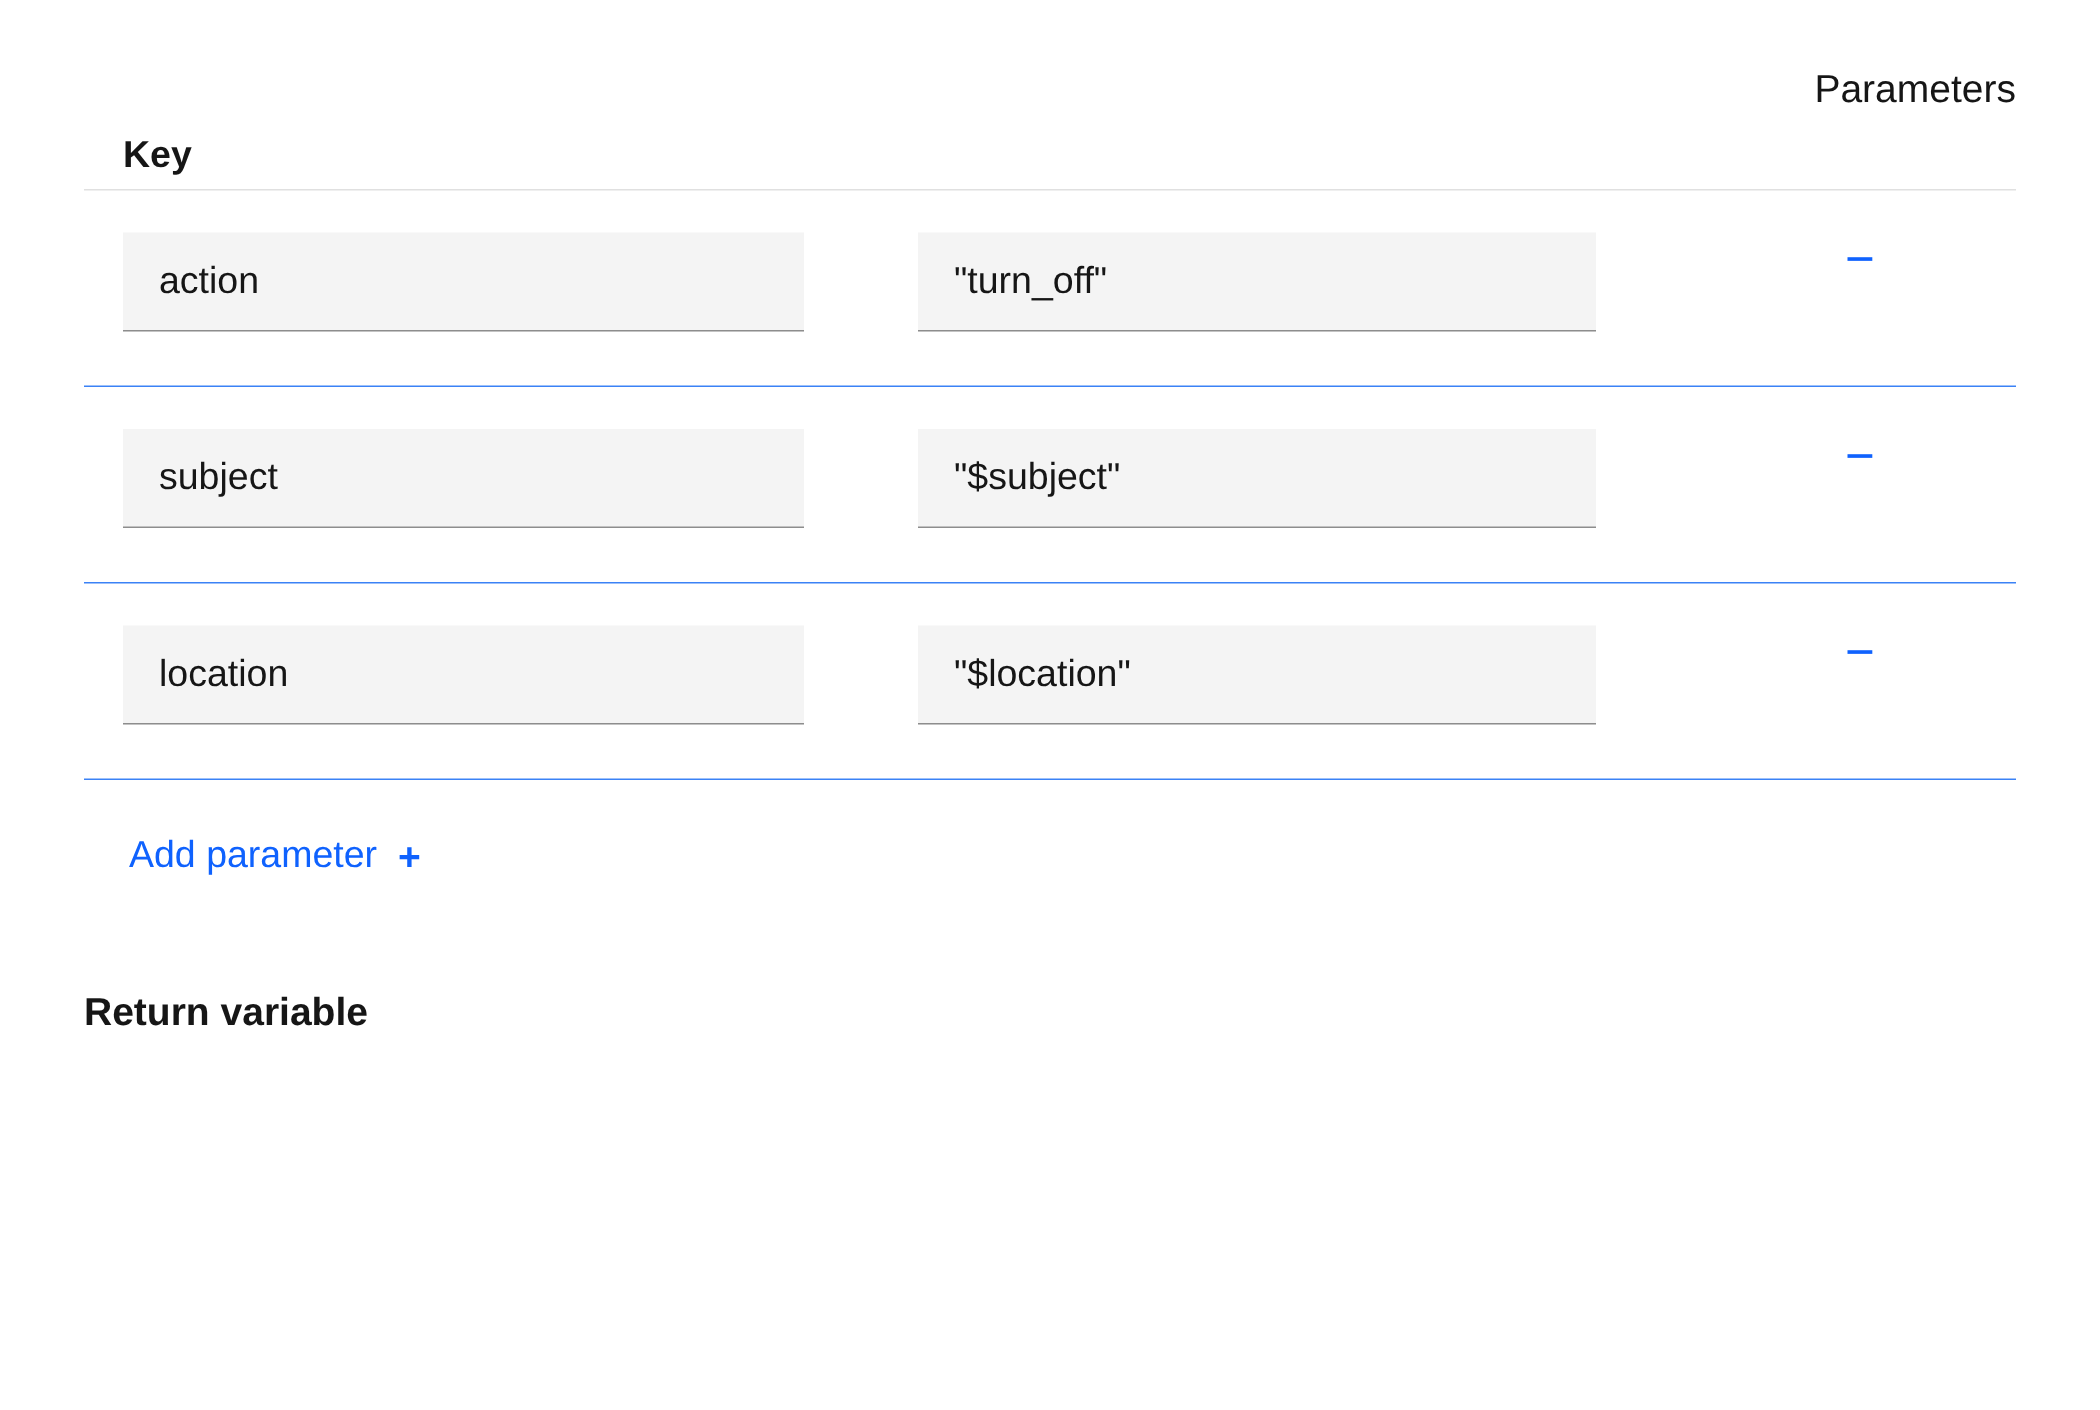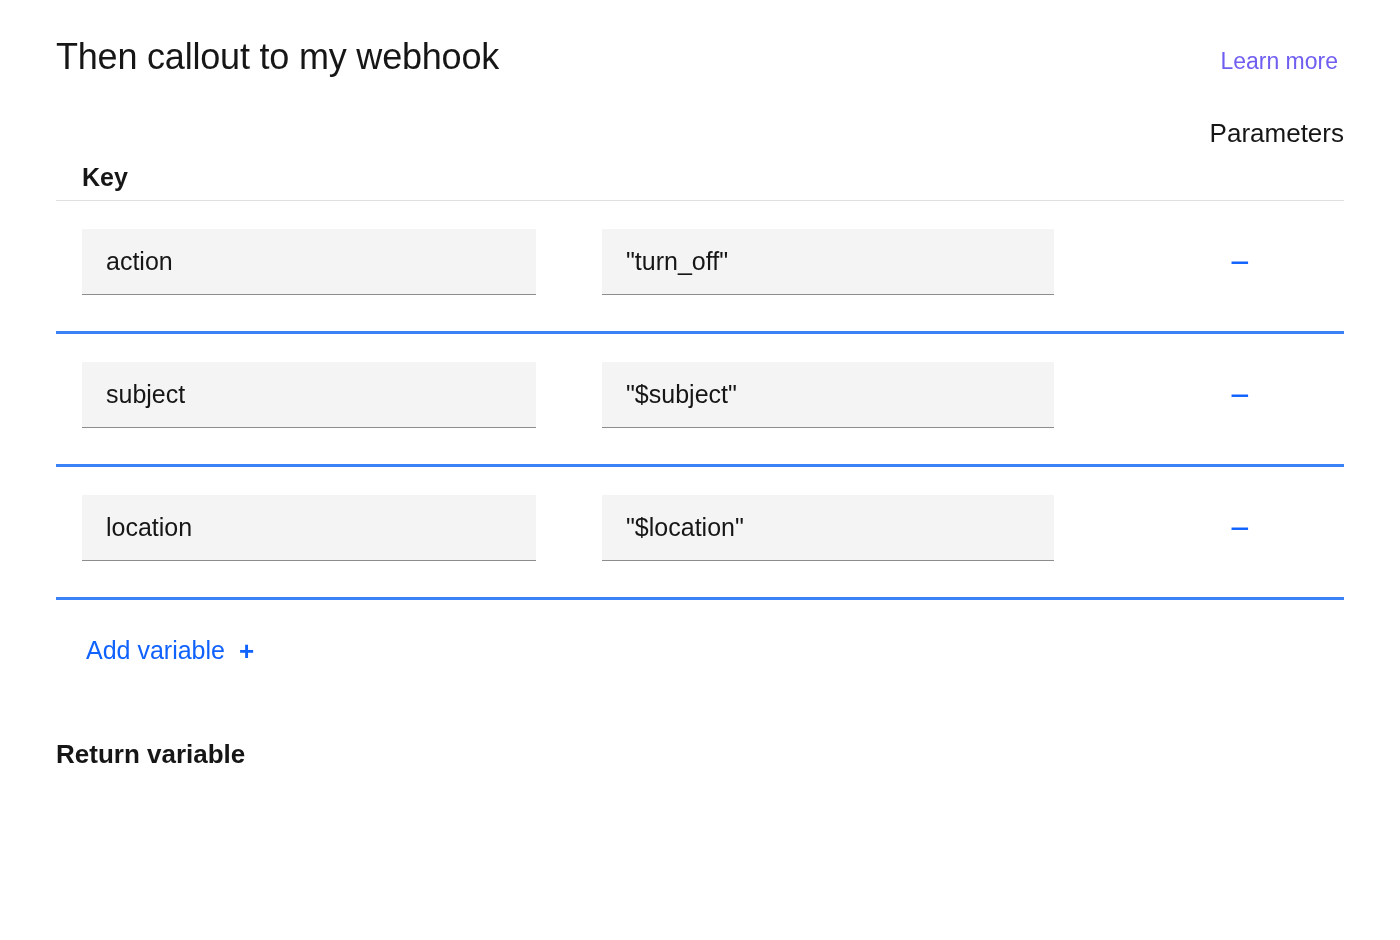--- a/index.html
+++ b/index.html
@@ -44,24 +44,23 @@
   }
   .header-row {
     display: flex;
     padding: 0 0 8px 26px;
     border-bottom: 1px solid #e0e0e0;
   }
   .col-key { width: 520px; font-size: 25px; font-weight: 600; }
   .col-value { flex: 1; font-size: 25px; font-weight: 600; }
   .param-row {
     display: flex;
-    align-items: center;
     padding: 28px 0 36px 26px;
-    border-bottom: 3px solid #3b82f6;
-    gap: 0;
+    border-bottom: 1px solid #3b82f6;
+    gap: 10px;
   }
   .field {
     font-size: 25px;
     background: #f4f4f4;
     border: none;
     border-bottom: 1px solid #8d8d8d;
     padding: 18px 24px;
     color: #161616;
     font-family: inherit;
     outline: none;
@@ -108,24 +107,20 @@
     font-family: inherit;
     outline: none;
     color: #161616;
   }
 </style>
 </head>
 <body>
 
 <div class="page">
 
-  <div class="title-row">
-    <div class="title">Then callout to my webhook</div>
-    <a class="learn-more">Learn more</a>
-  </div>
 
   <div class="section-label">Parameters</div>
 
   <div class="params">
 
     <div class="header-row">
       <div class="col-key">Key</div>
     </div>
 
     <div class="param-row">
@@ -148,21 +143,21 @@
       <input class="field key-field" value="location" style="">
       <input class="field value-field" value="&quot;$location&quot;" style="">
       <button class="remove-btn">
         <span>−</span>
       </button>
     </div>
 
   </div>
 
   <button class="add-param">
-    <span>Add variable</span>
+    <span>Add parameter</span>
     <span class="plus">+</span>
   </button>
 
   <div class="return-block">
     <div class="return-label">Return variable</div>
   </div>
 
 </div>
 
 </body></html>

